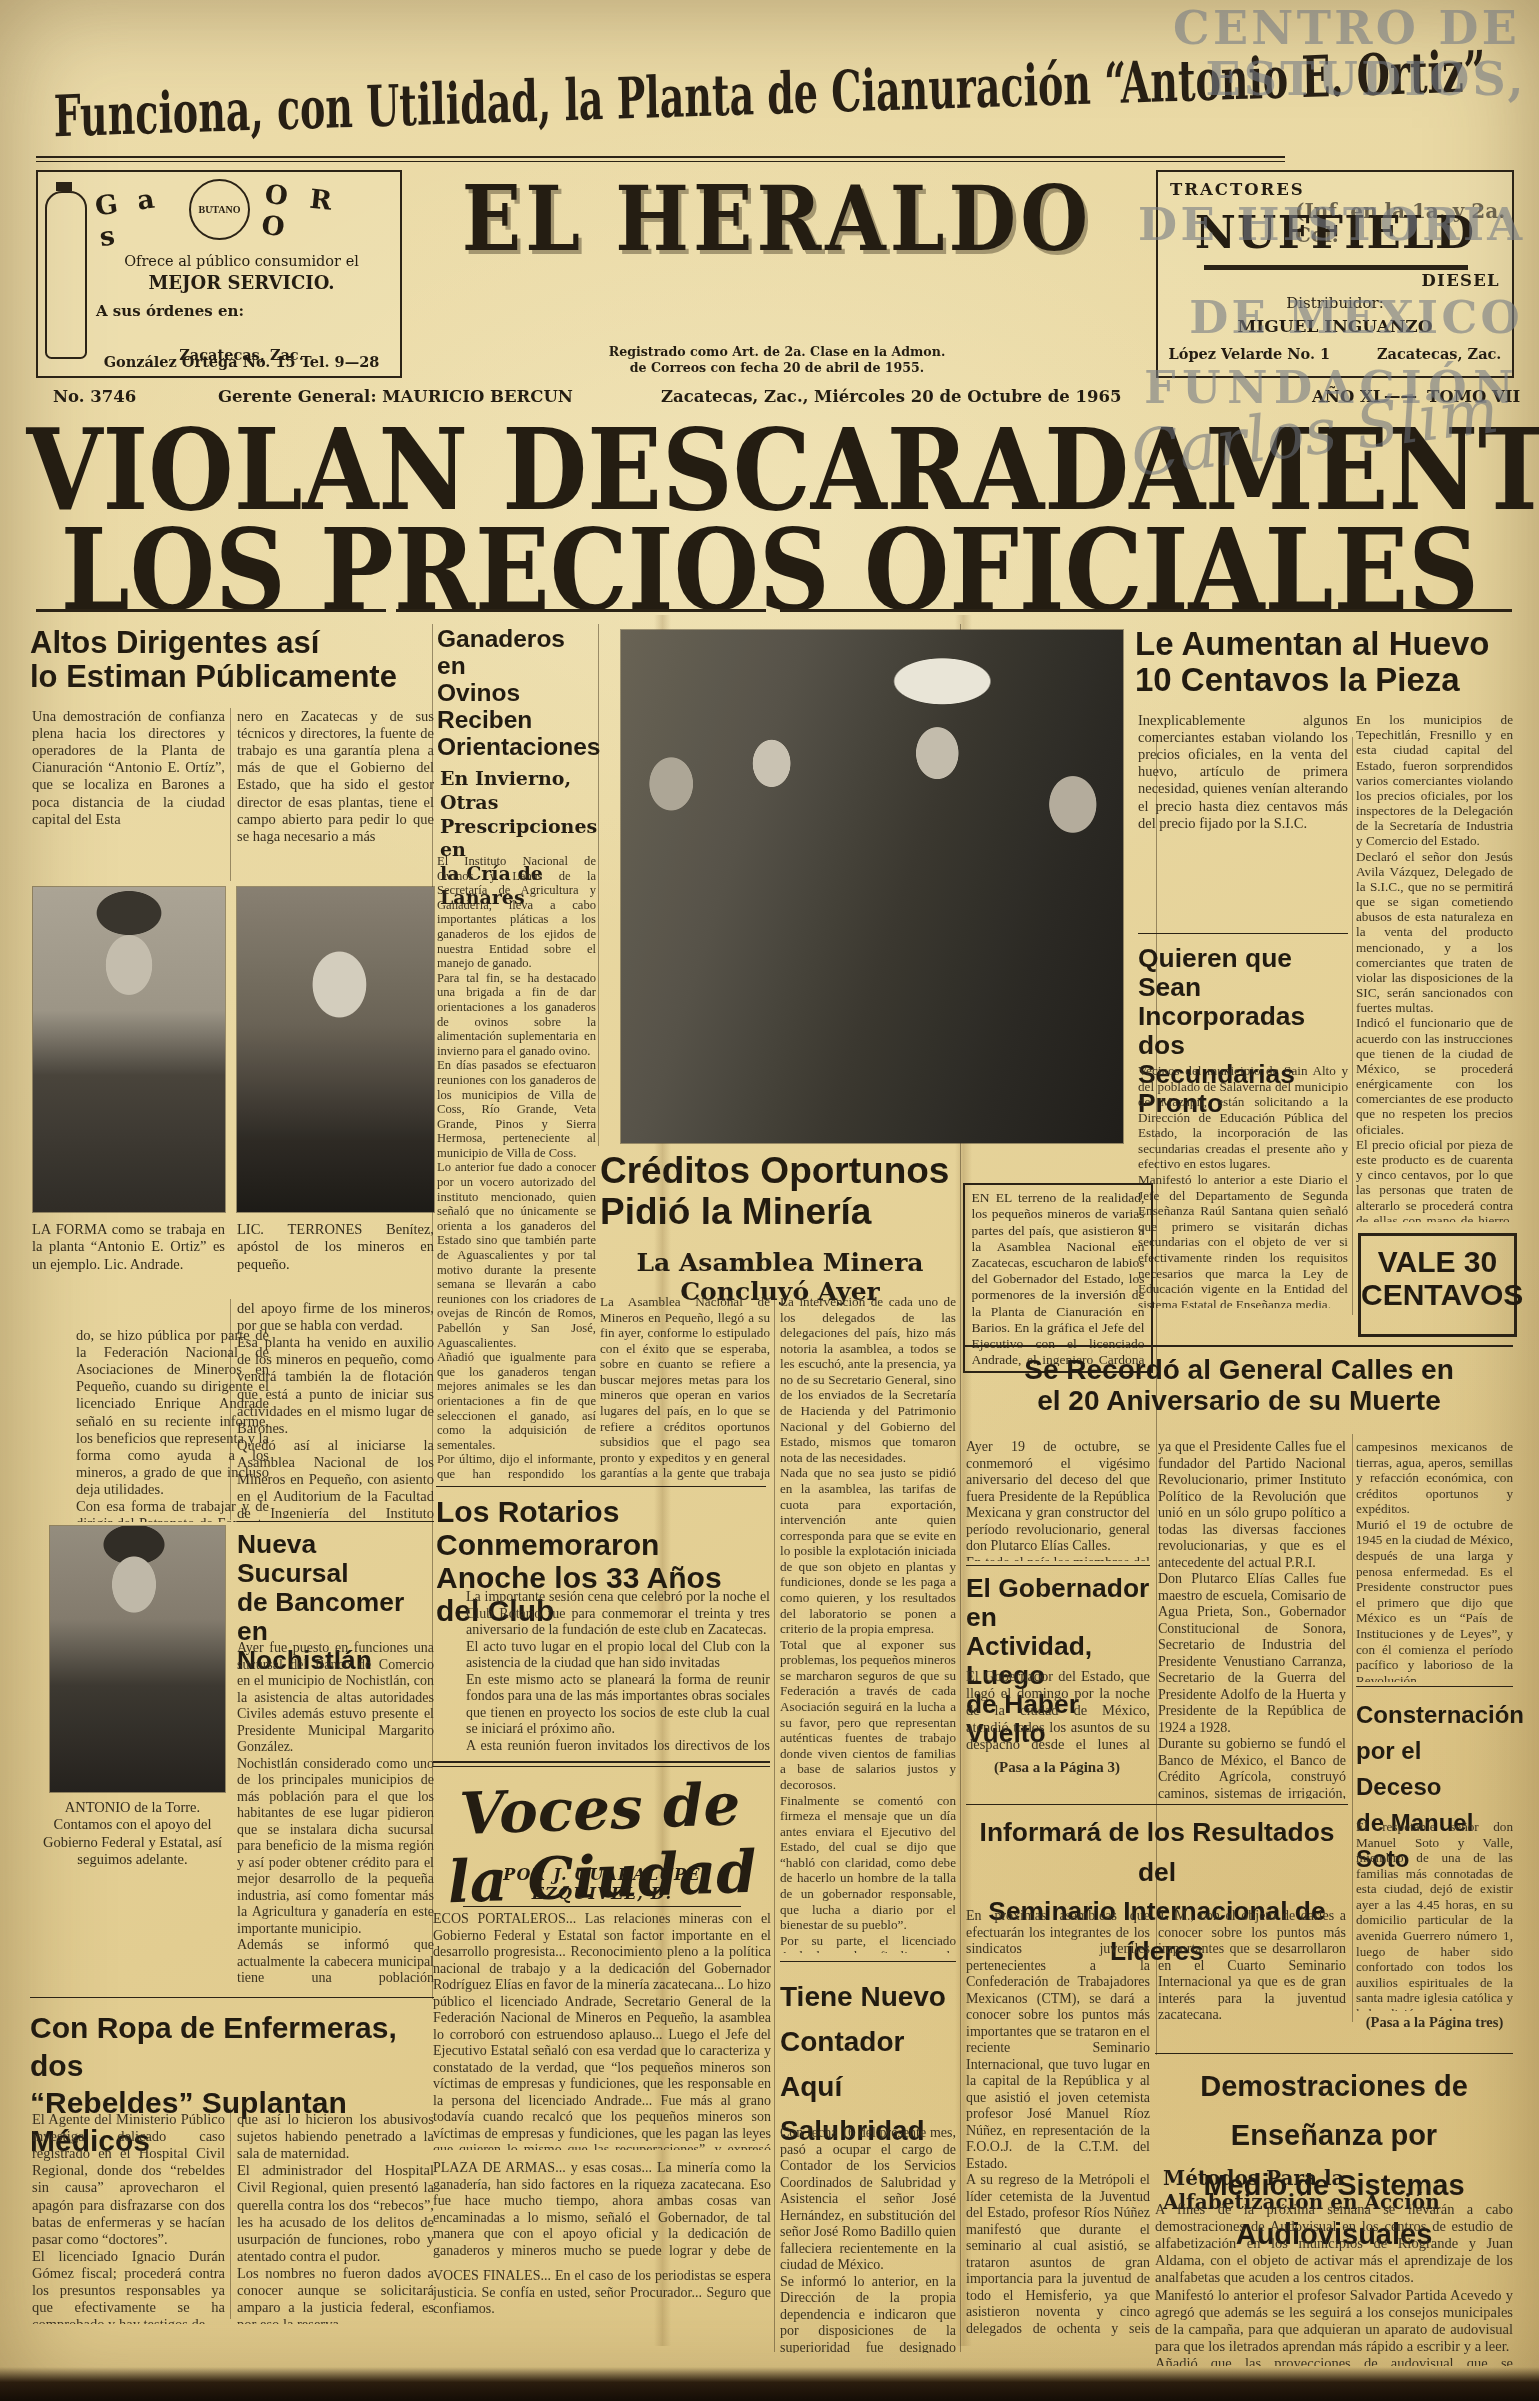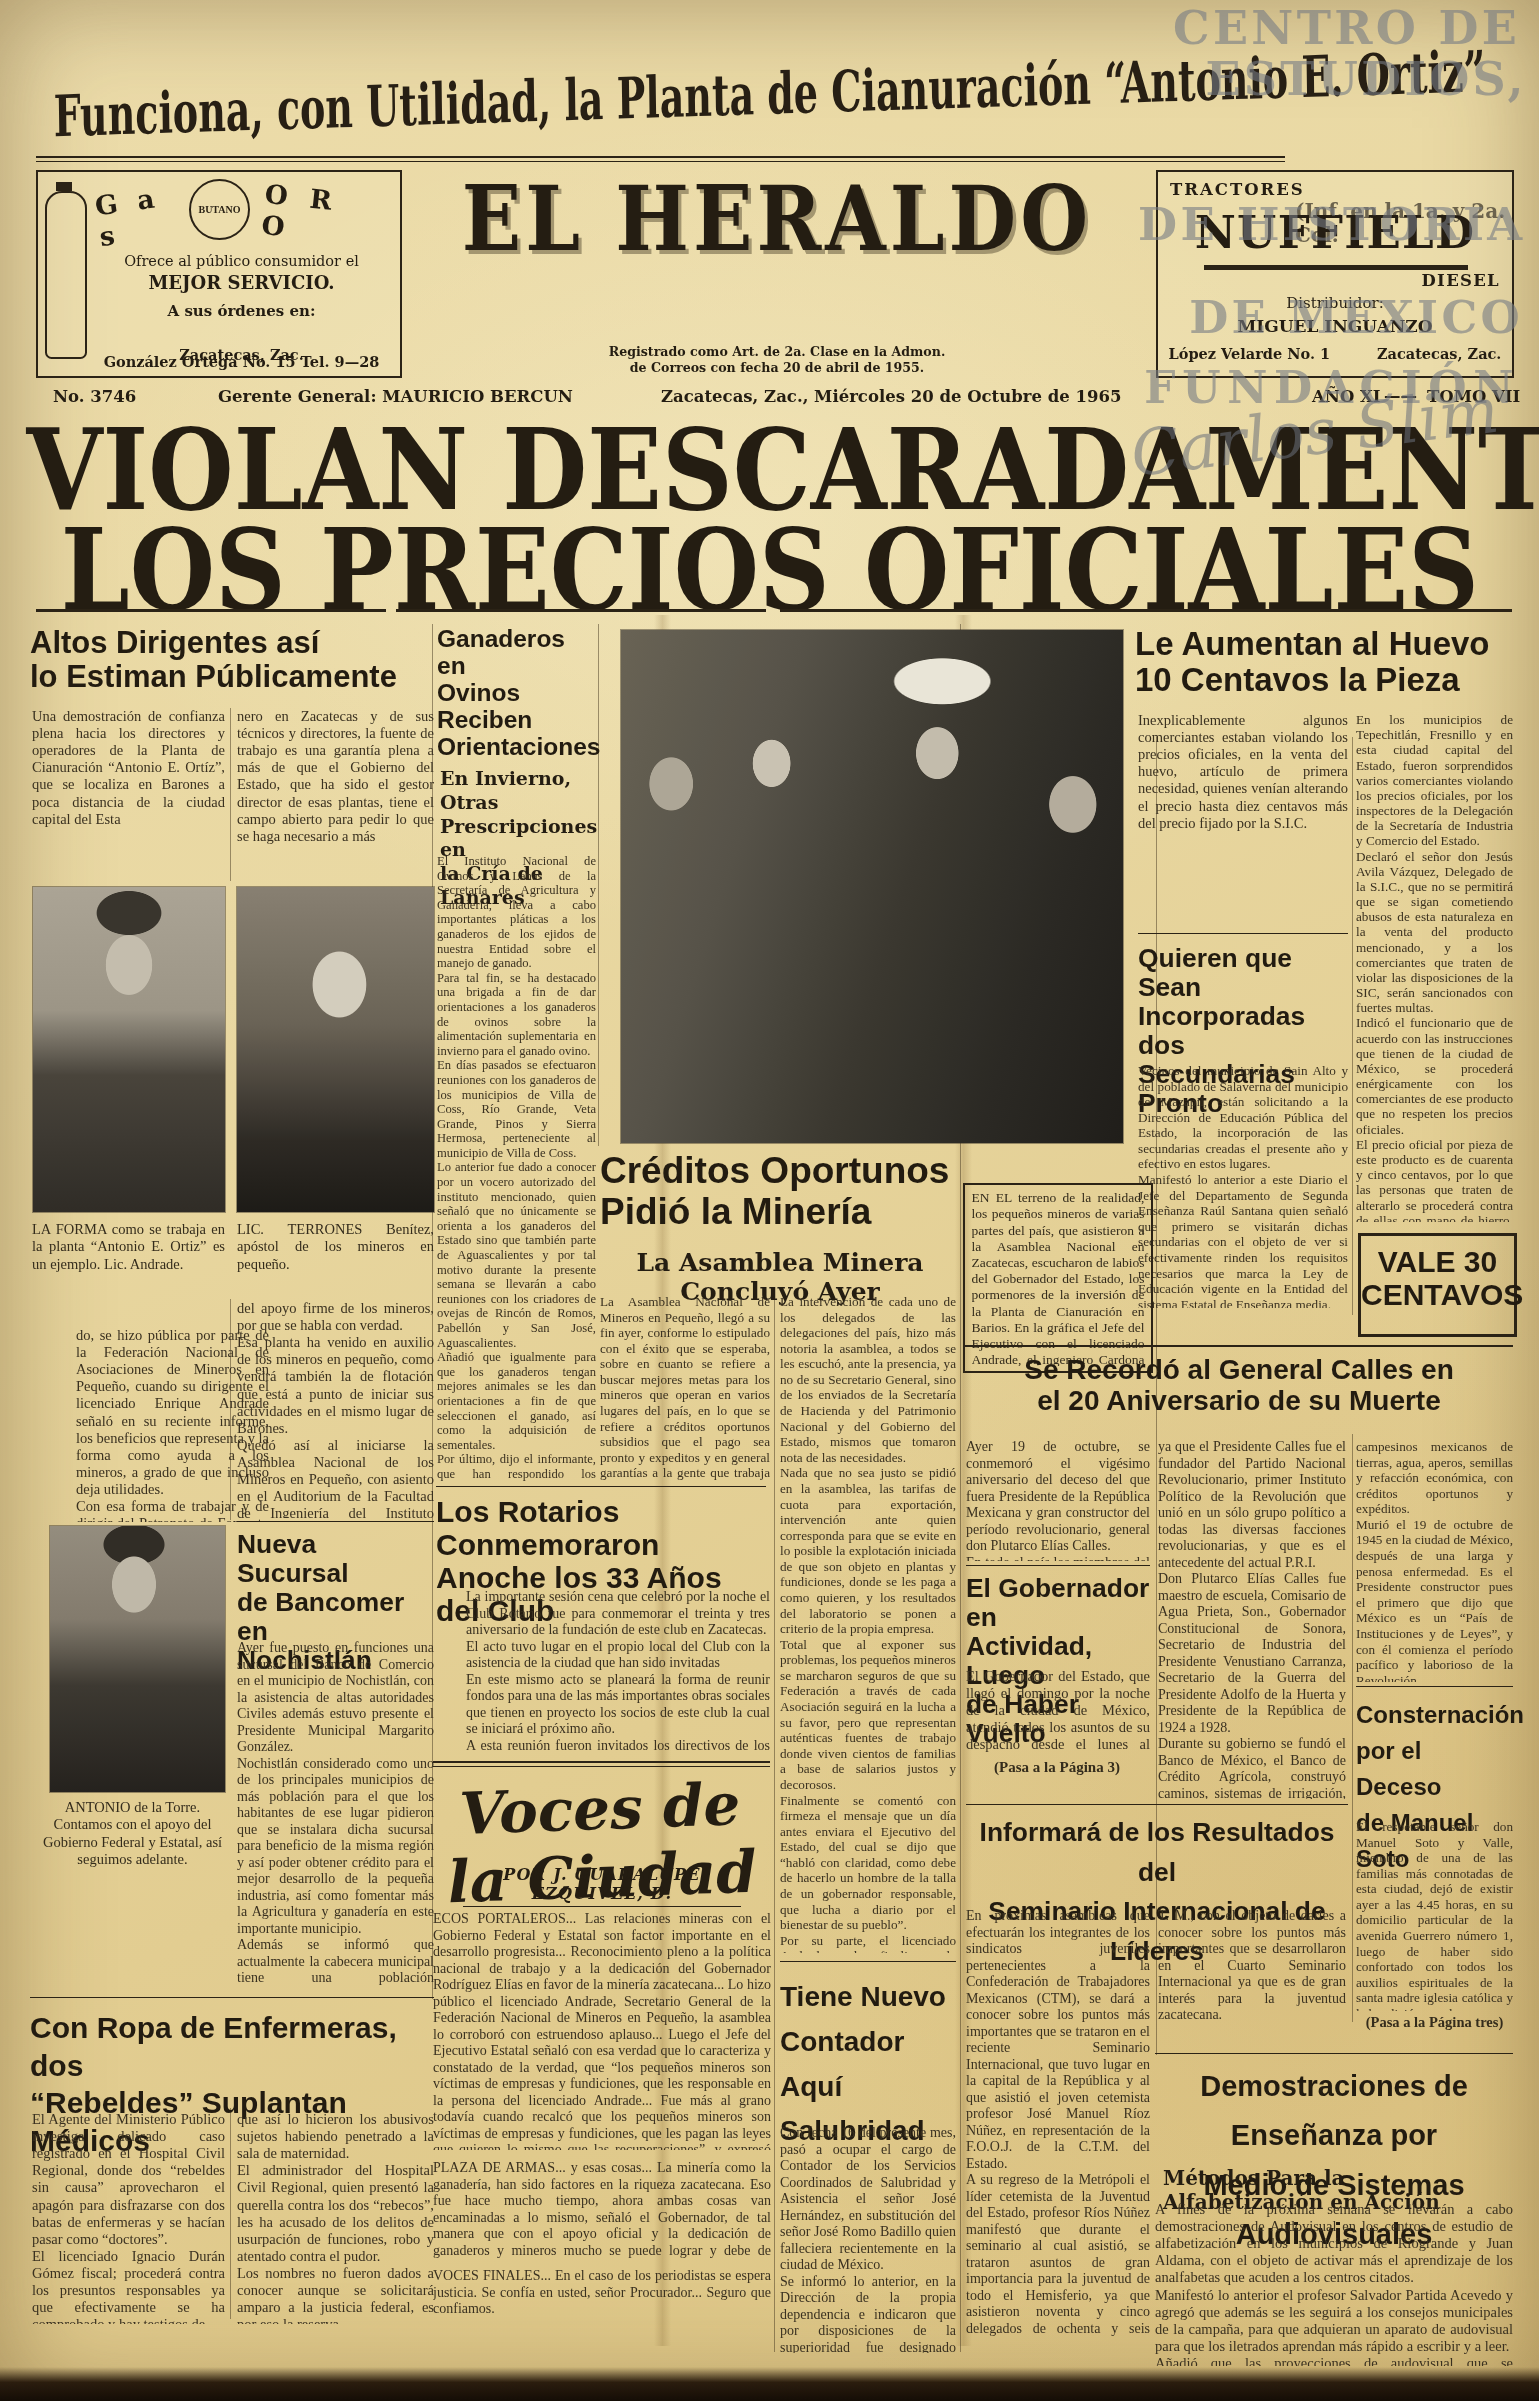--- a/index.html
+++ b/index.html
@@ -65,21 +65,21 @@
 
   <div class="box" style="left:36px;top:170px;width:362px;height:204px;">
     <div class="abs" style="left:6.6px;top:18.5px;width:38px;height:164px;border:2px solid #2b2316;border-radius:17px 17px 6.6px 6.6px;">
       <div class="abs" style="left:9.3px;top:-10.6px;width:16px;height:9.3px;background:#2b2316;"></div>
     </div>
     <div class="abs h-serif" style="left:59px;top:12px;width:93px;font-size:26.4px;letter-spacing:5.3px;transform:rotate(-8deg);">G a s</div>
     <div class="abs" style="left:151px;top:6.6px;width:57px;height:57px;border:2.6px solid #2b2316;border-radius:50%;text-align:center;font-family:'Liberation Serif',serif;font-size:10px;font-weight:bold;line-height:57px;color:#2b2316;">BUTANO</div>
     <div class="abs h-serif" style="left:225px;top:12px;width:119px;font-size:26.4px;letter-spacing:6.6px;transform:rotate(6deg);">O R O</div>
     <div class="abs h-serif" style="left:58px;top:81px;width:291px;font-size:14.5px;text-align:center;font-weight:normal;">Ofrece al público consumidor el</div>
     <div class="abs h-serif" style="left:58px;top:100px;width:291px;font-size:18px;text-align:center;">MEJOR SERVICIO.</div>
-    <div class="abs h-serif" style="left:58px;top:130px;width:291px;font-size:15px;text-align:center;">A sus órdenes en:</div>
+    <div class="abs h-serif" style="left:58px;top:130px;width:291px;font-size:15px;">A sus órdenes en:</div>
     <div class="abs h-serif" style="left:58px;top:153px;width:291px;font-size:14.5px;text-align:center;margin-top:28px;">González Ortega No. 15 Tel. 9—28</div>
     <div class="abs h-serif" style="left:58px;top:174px;width:291px;font-size:14.5px;text-align:center;">Zacatecas, Zac.</div>
   </div>
 
   <div class="abs h-serif" style="left:410px;top:173px;width:734px;text-align:center;font-size:78px;letter-spacing:4px;transform:scaleY(1.15);text-shadow:3.3px 3.3px 0 rgba(55,44,26,0.40);">EL HERALDO</div>
   <div class="abs h-serif" style="left:410px;top:344px;width:734px;text-align:center;font-size:12.6px;line-height:1.3;">Registrado como Art. de 2a. Clase en la Admon.
 de Correos con fecha 20 de abril de 1955.</div>
 
   <div class="box" style="left:1156px;top:170px;width:354px;height:204px;">
     <div class="abs h-serif" style="left:12px;top:8px;font-size:16.5px;letter-spacing:2px;">TRACTORES</div>

